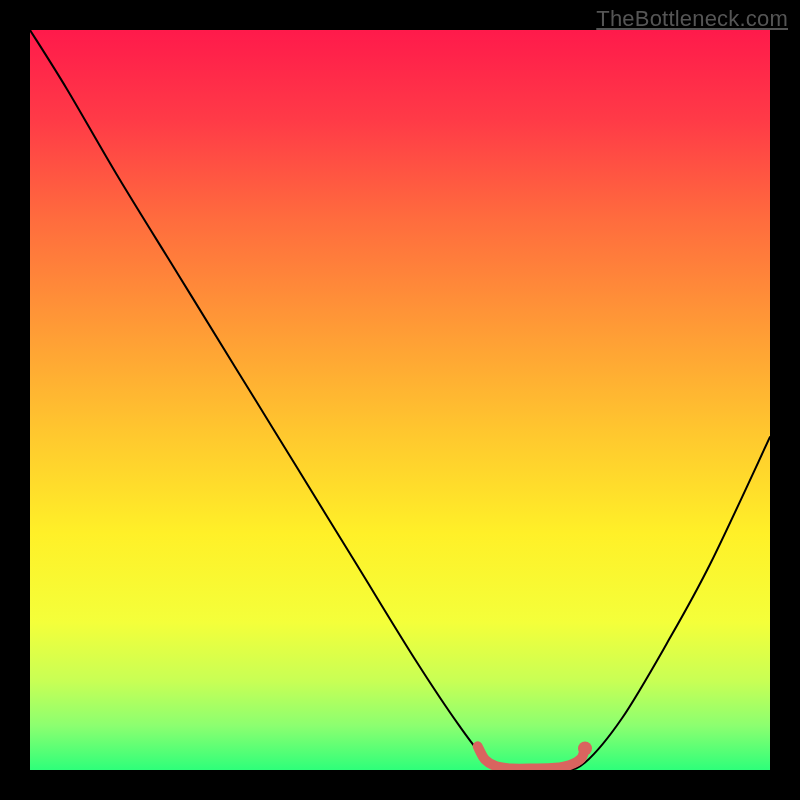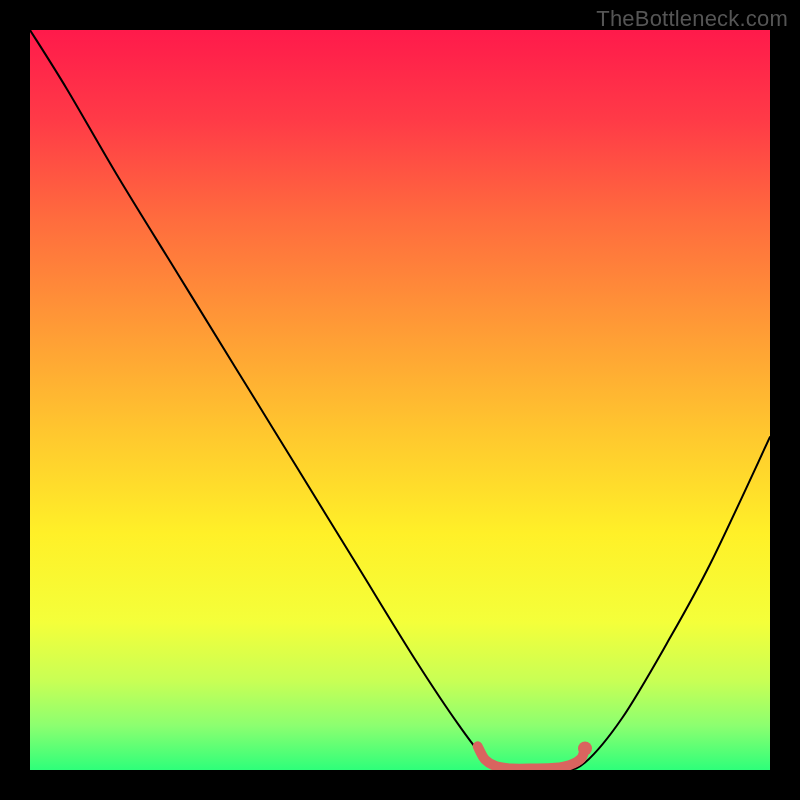--- a/index.html
+++ b/index.html
@@ -25,20 +25,21 @@
   }
   .watermark {
     position: absolute;
     top: 6px;
     right: 12px;
     color: #555;
     font-size: 22px;
     font-weight: 500;
     letter-spacing: 0.2px;
     user-select: none;
+    text-decoration: underline;
   }
   svg { display: block; }
 </style>
 </head>
 <body>
 
 <div class="frame">
   <div class="watermark">TheBottleneck.com</div>
 
   <div class="plot">

